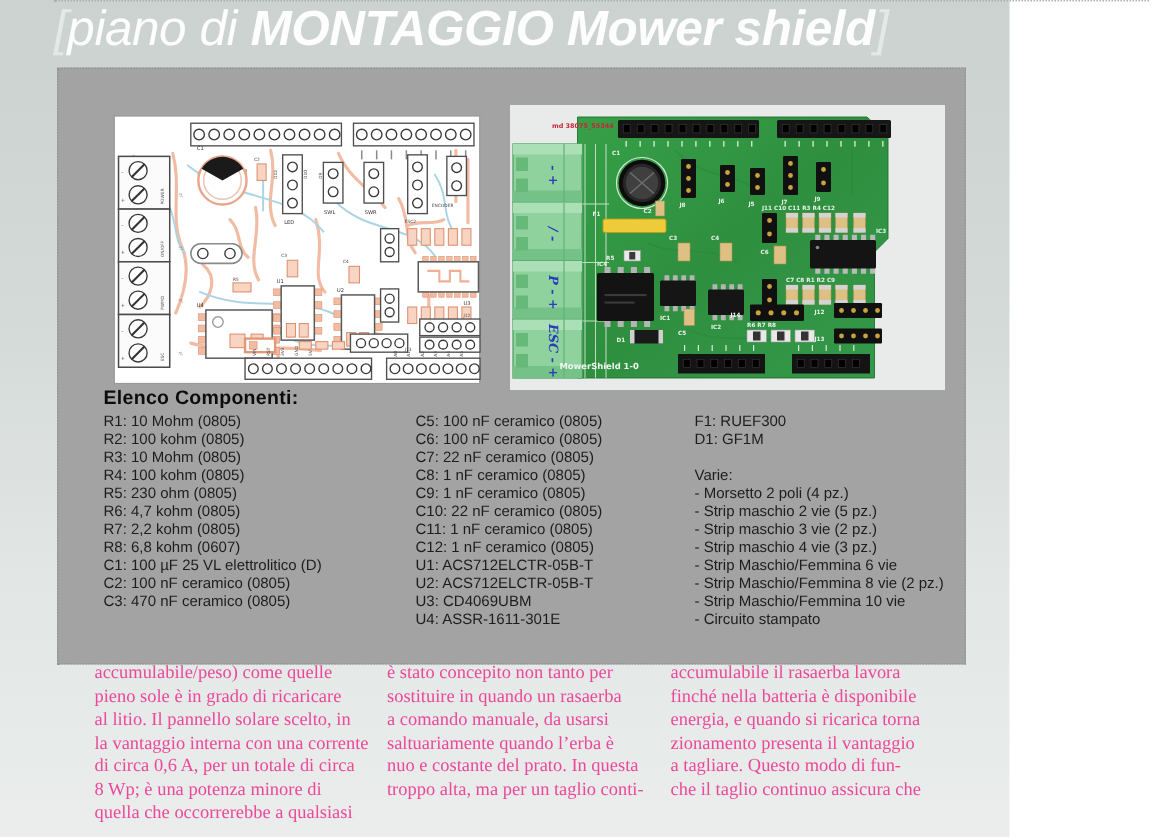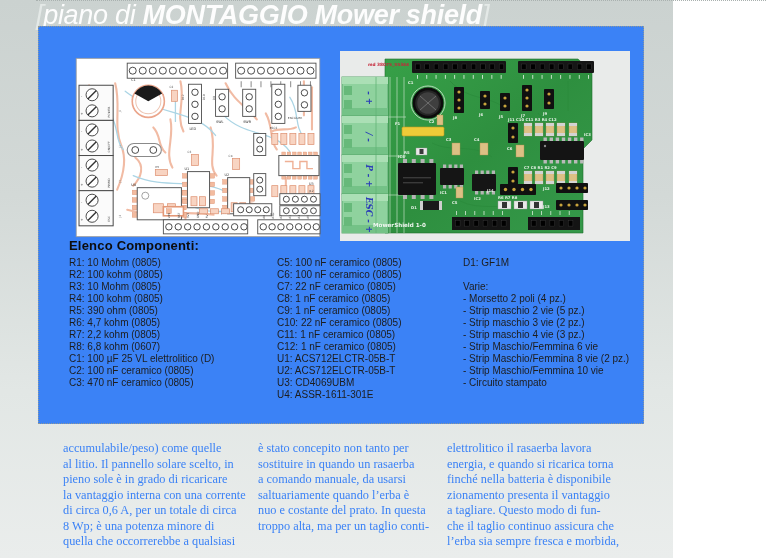--- a/index.html
+++ b/index.html
@@ -1,35 +1,35 @@
 <!DOCTYPE html>
 <html><head>
 <meta charset="utf-8">
 <style>
   html,body{margin:0;padding:0}
   body{width:768px;height:558px;position:relative;background:#ffffff;
        font-family:"Liberation Sans",sans-serif;overflow:hidden}
   .page-bg{position:absolute;left:0;top:0;width:673px;height:558px;
        background:linear-gradient(180deg,#cbd2d0 0%,#d3d9d7 35%,#e2e7e5 70%,#eaedec 100%)}
   .top-rule{position:absolute;left:36px;top:0;width:730px;border-top:1px dotted #a9b1af;height:0}
-  .title{position:absolute;left:36px;top:0;font-size:27px;font-style:italic;color:#fdfdfd;
+  .title{position:absolute;left:36px;top:0;font-size:33px;font-style:italic;color:#fdfdfd;
        white-space:nowrap;letter-spacing:-0.3px}
   .title .bk{color:#e4e9e7;font-weight:400}
   .title .em{font-weight:700}
-  .content-box{position:absolute;left:38px;top:26px;width:604px;height:396px;
-       background:#3b82f6;border:1px dotted #8f9897}
+  .content-box{position:absolute;left:38px;top:45px;width:604px;height:396px;
+       background:#a3a3a3;border:1px dotted #8f9897}
   .diagram-svg{position:absolute;left:36px;top:30px;width:246px;height:181px}
   .photo-svg{position:absolute;left:301px;top:24px;width:290px;height:190px}
   .elenco{position:absolute;left:30px;top:211px;font-size:13px;font-weight:bold;
        color:#0c0c0c;letter-spacing:0.2px}
   .comp-col{position:absolute;top:230px;font-size:10px;color:#1d1d1d;white-space:nowrap}
   .comp-col .line{height:12px;line-height:12px}
   .cc1{left:30px}.cc2{left:238px}.cc3{left:424px}
   .body-col{position:absolute;top:441px;font-family:"Liberation Serif",serif;
-       font-size:12.3px;color:#3b82f6;white-space:nowrap}
+       font-size:12.3px;color:#ec4899;white-space:nowrap}
   .body-col .line{height:15.5px;line-height:15.5px}
   .bc1{left:63px}.bc2{left:258px}.bc3{left:447px}
   
   .hdr{fill:#fff;stroke:#4f4f4f;stroke-width:0.9}
   .pin{fill:#fff;stroke:#383838;stroke-width:0.9}
   .smd{fill:#f8d4c2;stroke:#dd9070;stroke-width:0.7}
   .pad{fill:#f3bb9f;stroke:#dd9070;stroke-width:0.4}
   .icb{fill:#fff;stroke:#5a5a5a;stroke-width:1}
   .dl{font-size:3.4px;font-family:"DejaVu Sans",sans-serif;fill:#2e2e2e}
   .dp{font-size:2.9px;font-family:"DejaVu Sans",sans-serif;fill:#4a4a4a}
@@ -766,21 +766,21 @@
     <text class="pr" x="28" y="15">md 38075_55344</text>
     <text class="pn" x="33" y="176">MowerShield 1-0</text>
   </svg>
 
   <div class="elenco">Elenco Componenti:</div>
   <div class="comp-col cc1">
       <div class="line">R1: 10 Mohm (0805)</div>
       <div class="line">R2: 100 kohm (0805)</div>
       <div class="line">R3: 10 Mohm (0805)</div>
       <div class="line">R4: 100 kohm (0805)</div>
-      <div class="line">R5: 390 ohm (0805)</div>
+      <div class="line">R5: 230 ohm (0805)</div>
       <div class="line">R6: 4,7 kohm (0805)</div>
       <div class="line">R7: 2,2 kohm (0805)</div>
       <div class="line">R8: 6,8 kohm (0607)</div>
       <div class="line">C1: 100 µF 25 VL elettrolitico (D)</div>
       <div class="line">C2: 100 nF ceramico (0805)</div>
       <div class="line">C3: 470 nF ceramico (0805)</div>
     </div>
   <div class="comp-col cc2">
       <div class="line">C5: 100 nF ceramico (0805)</div>
       <div class="line">C6: 100 nF ceramico (0805)</div>
@@ -789,53 +789,53 @@
       <div class="line">C9: 1 nF ceramico (0805)</div>
       <div class="line">C10: 22 nF ceramico (0805)</div>
       <div class="line">C11: 1 nF ceramico (0805)</div>
       <div class="line">C12: 1 nF ceramico (0805)</div>
       <div class="line">U1: ACS712ELCTR-05B-T</div>
       <div class="line">U2: ACS712ELCTR-05B-T</div>
       <div class="line">U3: CD4069UBM</div>
       <div class="line">U4: ASSR-1611-301E</div>
     </div>
   <div class="comp-col cc3">
+      <div class="line">F1: RUEF300</div>
       <div class="line">D1: GF1M</div>
       <div class="line">&nbsp;</div>
       <div class="line">Varie:</div>
       <div class="line">- Morsetto 2 poli (4 pz.)</div>
       <div class="line">- Strip maschio 2 vie (5 pz.)</div>
       <div class="line">- Strip maschio 3 vie (2 pz.)</div>
       <div class="line">- Strip maschio 4 vie (3 pz.)</div>
       <div class="line">- Strip Maschio/Femmina 6 vie</div>
       <div class="line">- Strip Maschio/Femmina 8 vie (2 pz.)</div>
       <div class="line">- Strip Maschio/Femmina 10 vie</div>
       <div class="line">- Circuito stampato</div>
     </div>
 </div>
 
 <div class="body-col bc1">
     <div class="line">accumulabile/peso) come quelle</div>
+    <div class="line">pieno sole è in grado di ricaricare</div>
     <div class="line">al litio. Il pannello solare scelto, in</div>
-    <div class="line">pieno sole è in grado di ricaricare</div>
     <div class="line">la vantaggio interna con una corrente</div>
     <div class="line">di circa 0,6 A, per un totale di circa</div>
     <div class="line">8 Wp; è una potenza minore di</div>
     <div class="line">quella che occorrerebbe a qualsiasi</div>
   </div>
 <div class="body-col bc2">
     <div class="line">è stato concepito non tanto per</div>
     <div class="line">sostituire in quando un rasaerba</div>
     <div class="line">a comando manuale, da usarsi</div>
     <div class="line">saltuariamente quando l’erba è</div>
     <div class="line">nuo e costante del prato. In questa</div>
     <div class="line">troppo alta, ma per un taglio conti-</div>
     <div class="line">&nbsp;</div>
   </div>
 <div class="body-col bc3">
-    <div class="line">elettrolitico il rasaerba lavora</div>
+    <div class="line">accumulabile il rasaerba lavora</div>
+    <div class="line">finché nella batteria è disponibile</div>
     <div class="line">energia, e quando si ricarica torna</div>
-    <div class="line">finché nella batteria è disponibile</div>
     <div class="line">zionamento presenta il vantaggio</div>
     <div class="line">a tagliare. Questo modo di fun-</div>
     <div class="line">che il taglio continuo assicura che</div>
-    <div class="line">l’erba sia sempre fresca e morbida,</div>
   </div>
 
 </body></html>

